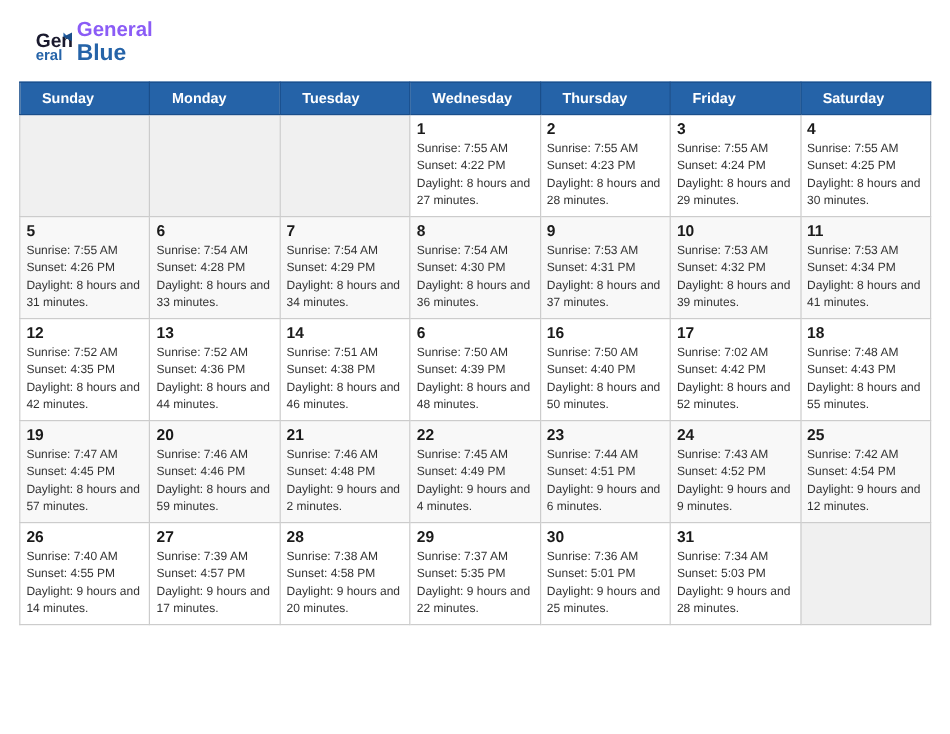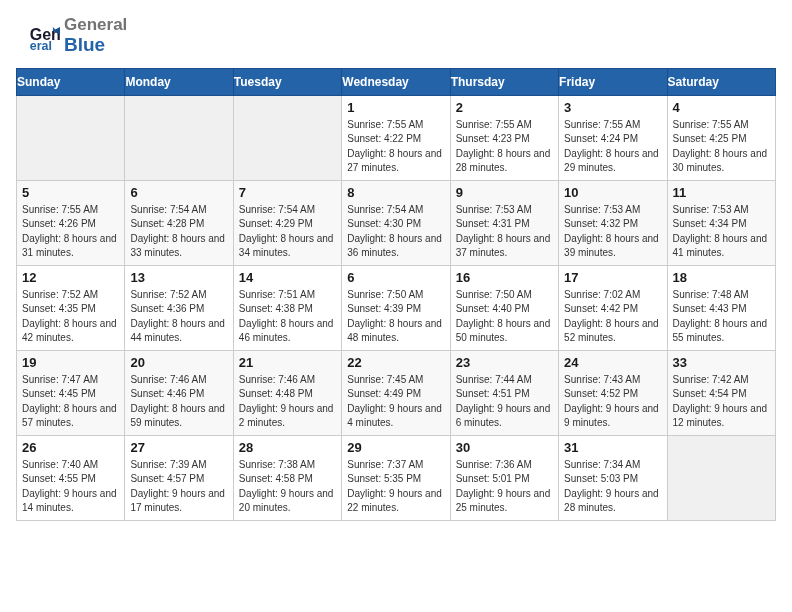--- a/index.html
+++ b/index.html
@@ -40,21 +40,21 @@
       color: #444;
     }
     table {
       width: 100%;
       border-collapse: collapse;
       font-size: 11px;
     }
     thead th {
       background: #2563a8;
       color: #fff;
-      padding: 6px 0;
+      padding: 6px 18px;
       text-align: left;
       font-weight: bold;
       font-size: 12px;
       border: 1px solid #1a4e8a;
     }
     tbody td {
       border: 1px solid #ccc;
       vertical-align: top;
       padding: 4px 5px;
       height: 82px;
@@ -87,21 +87,21 @@
 
 <div class="header">
   <div class="logo">
     <svg class="logo-icon" viewBox="0 0 36 36">
       <text x="2" y="22" font-size="18" font-weight="bold" fill="#1a1a2e">Gen</text>
       <text x="2" y="34" font-size="14" font-weight="bold" fill="#2563a8">eral</text>
       <polygon points="28,8 36,16 28,12" fill="#2563a8"></polygon>
       <polygon points="28,12 36,16 36,8" fill="#1a4e8a"></polygon>
     </svg>
     <div>
-      <div style="font-size:17px;font-weight:bold;color:#737373;line-height:1.1">General</div>
+      <div style="font-size:17px;font-weight:bold;color:#8b5cf6;line-height:1.1">General</div>
       <div style="font-size:19px;font-weight:bold;color:#2563a8;line-height:1.1">Blue</div>
     </div>
   </div>
   <div class="title-block">
     <div class="calendar-title"></div>
     <div class="calendar-subtitle"></div>
   </div>
 </div>
 
 <table>
@@ -265,21 +265,21 @@
 Sunset: 4:51 PM
 Daylight: 9 hours and 6 minutes.</div>
         </td>
         <td>
           <span class="day-num">24</span>
           <div class="cell-info">Sunrise: 7:43 AM
 Sunset: 4:52 PM
 Daylight: 9 hours and 9 minutes.</div>
         </td>
         <td>
-          <span class="day-num">33</span>
+          <span class="day-num">25</span>
           <div class="cell-info">Sunrise: 7:42 AM
 Sunset: 4:54 PM
 Daylight: 9 hours and 12 minutes.</div>
         </td>
       </tr>
       <tr>
         <td>
           <span class="day-num">26</span>
           <div class="cell-info">Sunrise: 7:40 AM
 Sunset: 4:55 PM

